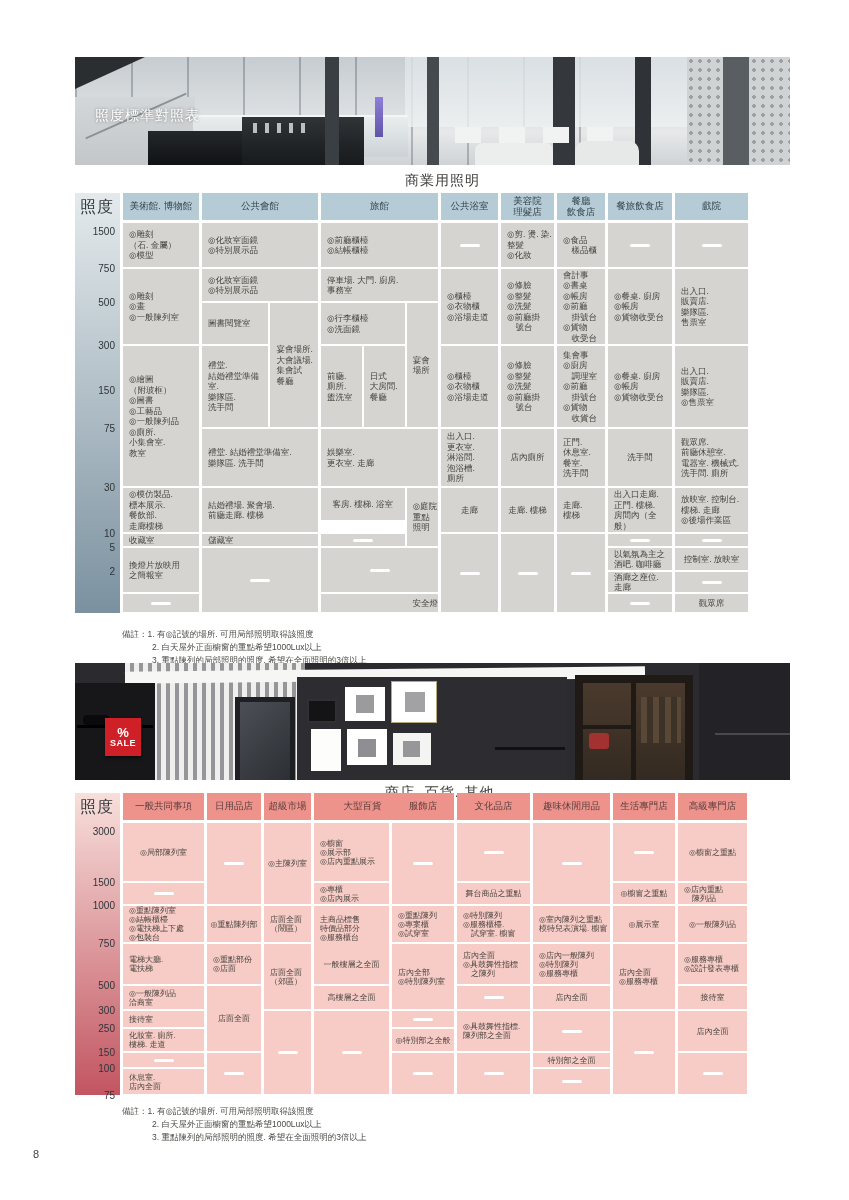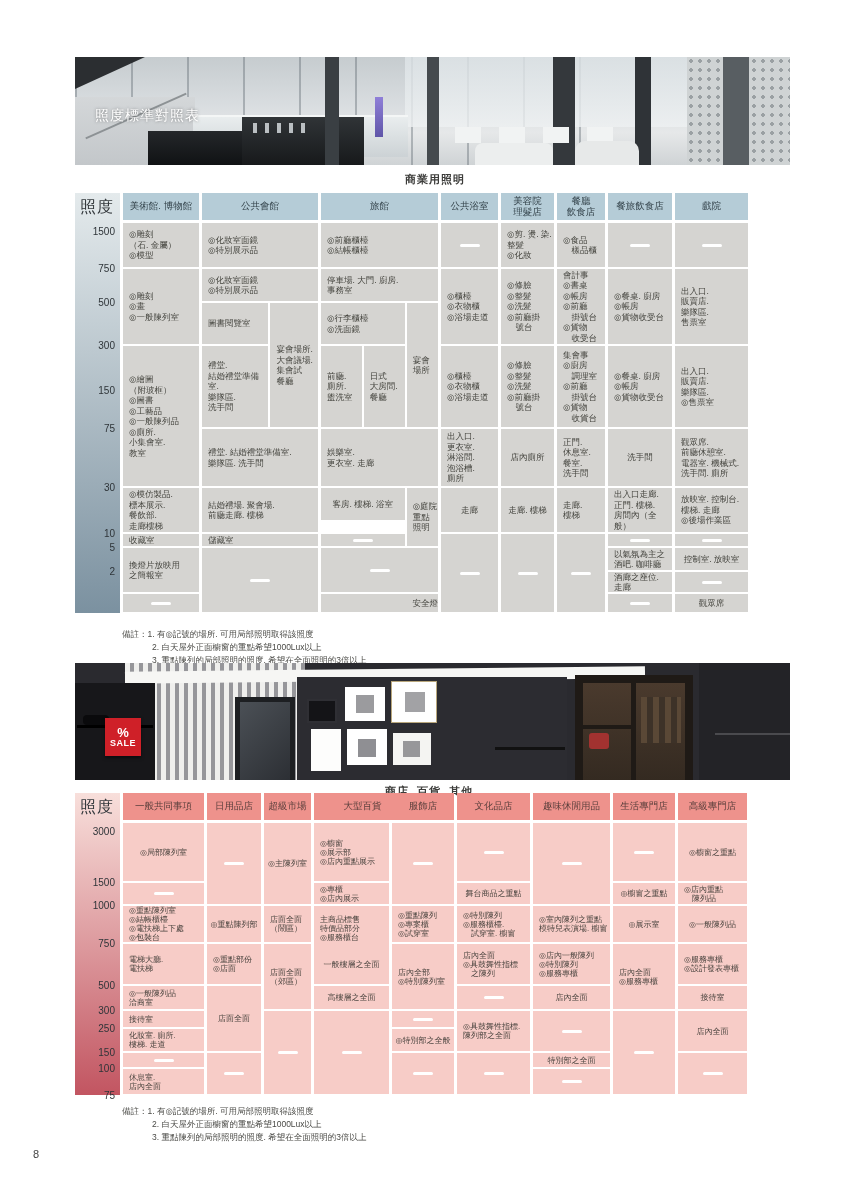--- a/index.html
+++ b/index.html
@@ -21,21 +21,21 @@
   .scale-num{position:absolute;font-size:10px;color:#2e3438;text-align:right;}
   .hdr{position:absolute;display:flex;align-items:center;justify-content:center;text-align:center;white-space:pre-line;line-height:1.15;}
   .t1 .hdr{background:#b5ccd7;color:#33424a;font-size:9.5px;}
   .t2 .hdr{background:#ee928c;color:#5a3f3c;font-size:9.5px;}
   .cell{position:absolute;display:flex;flex-direction:column;justify-content:center;overflow:hidden;box-sizing:border-box;}
   .t1 .cell{background:#d5d4d1;color:#45453f;font-size:8.5px;line-height:10.5px;}
   .t2 .cell{background:#f7ccc7;color:#4a443f;font-size:8px;line-height:9px;}
   .cell.ta-l{align-items:flex-start;padding-left:6px;text-align:left;}
   .cell.ta-c{align-items:center;text-align:center;}
   .dashbar{width:20px;height:3px;background:#fff;border-radius:2px;align-self:center;}
-  .t-title{position:absolute;font-size:11px;color:#3c3c3a;letter-spacing:1px;font-weight:bold;}
+  .t-title{position:absolute;font-size:14px;color:#3c3c3a;letter-spacing:1px;}
   .notes{position:absolute;font-size:8.5px;color:#4a4a46;line-height:13px;}
   .notes .nrow{white-space:nowrap;}
   .pagenum{position:absolute;font-size:11px;color:#444;}
 </style>
 </head>
 <body>
 
 <div id="page">
 
   <div class="photo" style="left:75px;top:57px;width:715px;height:108px;">

